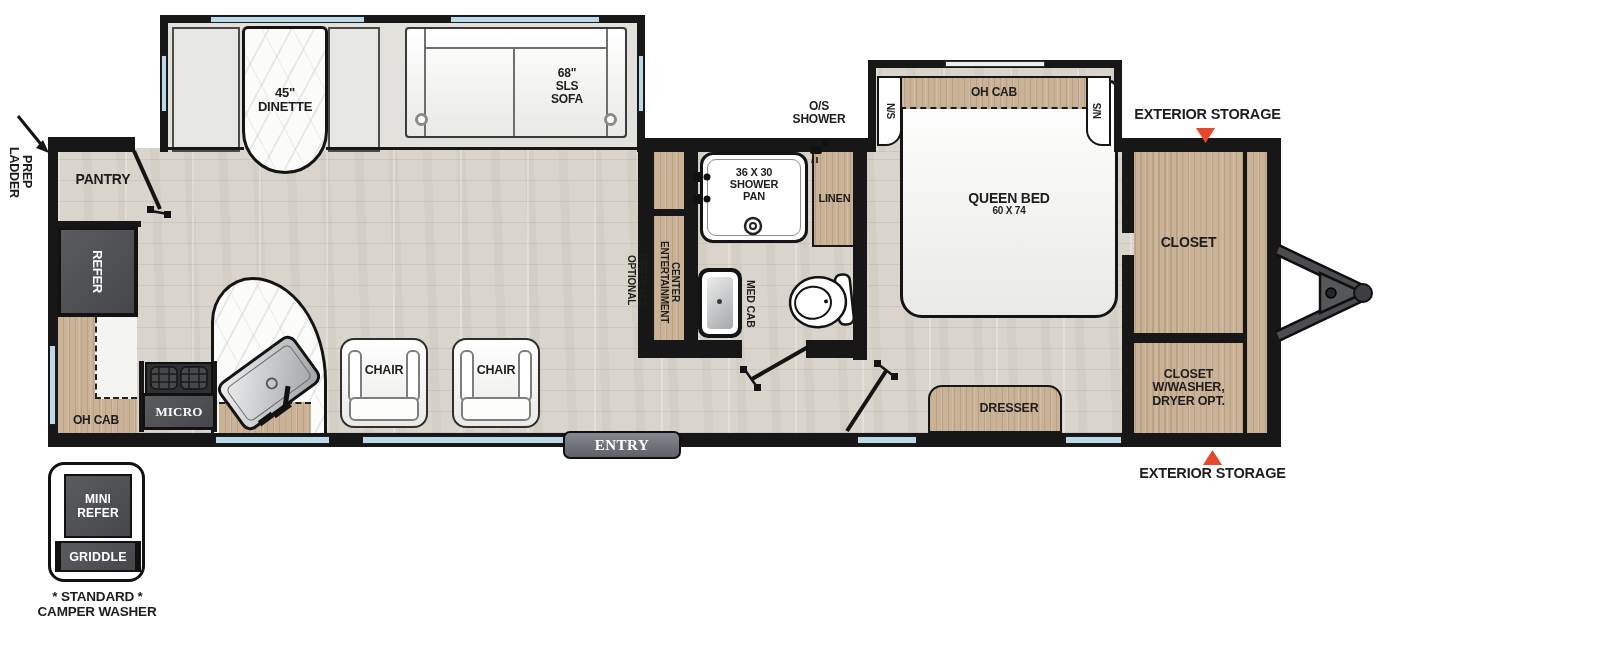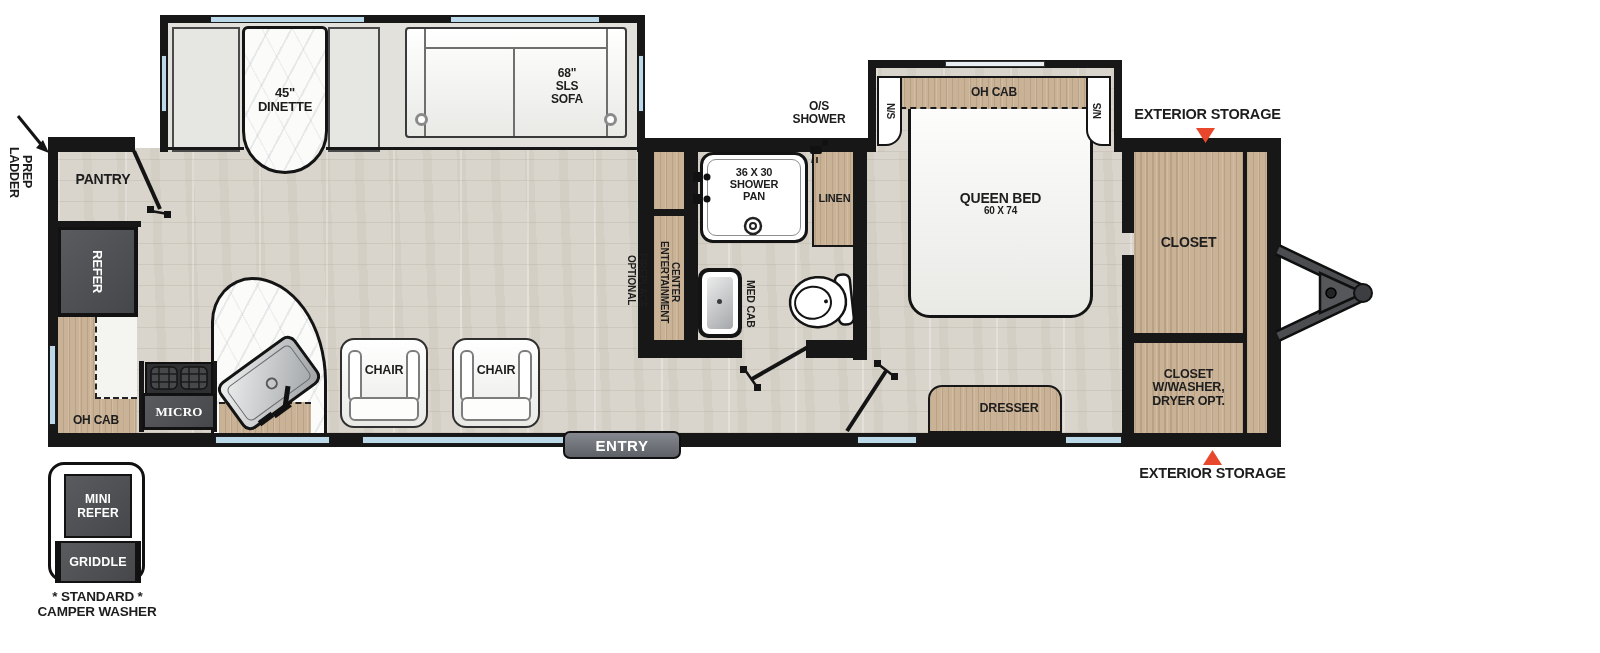--- a/index.html
+++ b/index.html
@@ -134,21 +134,21 @@
   </div>
   <div class="abs vwrap" style="left:742px;top:266px;width:16px;height:76px;z-index:30;">
     <span class="v" style="font-size:10.5px;">MED CAB</span>
   </div>
 
   <div class="abs ctr" style="left:778px;top:100px;width:82px;z-index:30;">
     <span class="lbl" style="font-size:12px;">O/S</span>
     <span class="lbl" style="font-size:12px;">SHOWER</span>
   </div>
 
-  <div class="abs white-f" style="left:900px;top:80px;width:185px;height:238px;border:3px solid #141414;border-radius:8px 8px 22px 22px;z-index:10;margin-left:8px;">
+  <div class="abs white-f" style="left:900px;top:80px;width:218px;height:238px;border:3px solid #141414;border-radius:8px 8px 22px 22px;z-index:10;">
     <div class="abs ctr" style="left:0;top:108px;width:100%;">
       <span class="lbl" style="font-size:14px;">QUEEN BED</span>
       <span class="lbl" style="font-size:10px;">60 X 74</span>
     </div>
   </div>
   <div class="abs wood ctr" style="left:890px;top:76px;width:208px;height:33px;border-bottom:2.5px dashed #1b1b1b;z-index:12;">
     <span class="lbl" style="font-size:12px;">OH CAB</span>
   </div>
   <div class="abs" style="left:877px;top:76px;width:25px;height:70px;background:#fff;border:2.5px solid #141414;border-radius:0 0 16px 0;z-index:13;">
     <div class="vwrap" style="width:100%;height:100%;">
@@ -200,37 +200,37 @@
   <div class="abs win" style="left:450px;top:16px;width:150px;height:7px;z-index:25;"></div>
   <div class="abs win" style="left:161px;top:55px;width:6px;height:57px;z-index:25;"></div>
   <div class="abs win" style="left:638px;top:55px;width:6px;height:57px;z-index:25;"></div>
   <div class="abs win" style="left:49px;top:345px;width:7px;height:80px;z-index:25;"></div>
   <div class="abs win" style="left:215px;top:436px;width:115px;height:8px;z-index:25;"></div>
   <div class="abs win" style="left:362px;top:436px;width:208px;height:8px;z-index:25;"></div>
   <div class="abs win" style="left:857px;top:436px;width:60px;height:8px;z-index:25;"></div>
   <div class="abs win" style="left:1065px;top:436px;width:57px;height:8px;z-index:25;"></div>
   <div class="abs" style="left:945px;top:61px;width:100px;height:6px;background:#e9eef3;border:1px solid #333;z-index:25;"></div>
 
-  <div class="abs ctr" style="left:563px;top:431px;width:118px;height:28px;background:linear-gradient(180deg,#85888e,#5d6066);border:2.5px solid #101011;border-radius:7px;z-index:45;">
+  <div class="abs ctr" style="left:563px;top:431px;width:118px;height:28px;background:linear-gradient(180deg,#85888e,#5d6066);border:2.5px solid #101011;border-radius:7px;z-index:45;font-family:Liberation Serif, serif;">
     <span class="wlbl" style="font-size:15px;letter-spacing:.5px;">ENTRY</span>
   </div>
 
   <div class="abs lbl" style="left:1125px;top:107px;width:165px;font-size:14.5px;z-index:30;">EXTERIOR STORAGE</div>
   <div class="abs lbl" style="left:1130px;top:466px;width:165px;font-size:14.5px;z-index:30;">EXTERIOR STORAGE</div>
   <div class="abs vwrap" style="left:2px;top:112px;width:36px;height:120px;z-index:30;">
     <span class="v" style="font-size:12.5px;">LADDER</span>
     <span class="v" style="font-size:12.5px;">PREP</span>
   </div>
 
   <div class="abs" style="left:48px;top:462px;width:97px;height:120px;background:#fff;border:3.5px solid #111;border-radius:16px;z-index:30;">
     <div class="abs dark ctr" style="left:13px;top:9px;width:68px;height:64px;border-width:2px;">
       <span class="wlbl" style="font-size:12px;">MINI</span>
       <span class="wlbl" style="font-size:12px;">REFER</span>
     </div>
-    <div class="abs dark ctr" style="left:8px;top:76px;width:78px;height:42px;border-width:2.5px;box-shadow:-4px 0 0 #111,4px 0 0 #111;">
+    <div class="abs dark ctr" style="left:8px;top:76px;width:78px;height:31px;border-width:2.5px;box-shadow:-4px 0 0 #111,4px 0 0 #111;">
       <span class="wlbl" style="font-size:12.5px;">GRIDDLE</span>
     </div>
   </div>
   <div class="abs lbl" style="left:25px;top:590px;width:145px;font-size:13.5px;z-index:30;">* STANDARD *</div>
   <div class="abs lbl" style="left:18px;top:605px;width:158px;font-size:13.5px;z-index:30;">CAMPER WASHER</div>
 
   <svg class="abs" width="1600" height="653" viewBox="0 0 1600 653" style="left:0;top:0;z-index:40;pointer-events:none;">
 
     <g>
       <line x1="18" y1="116" x2="44" y2="148" stroke="#141414" stroke-width="3"></line>

